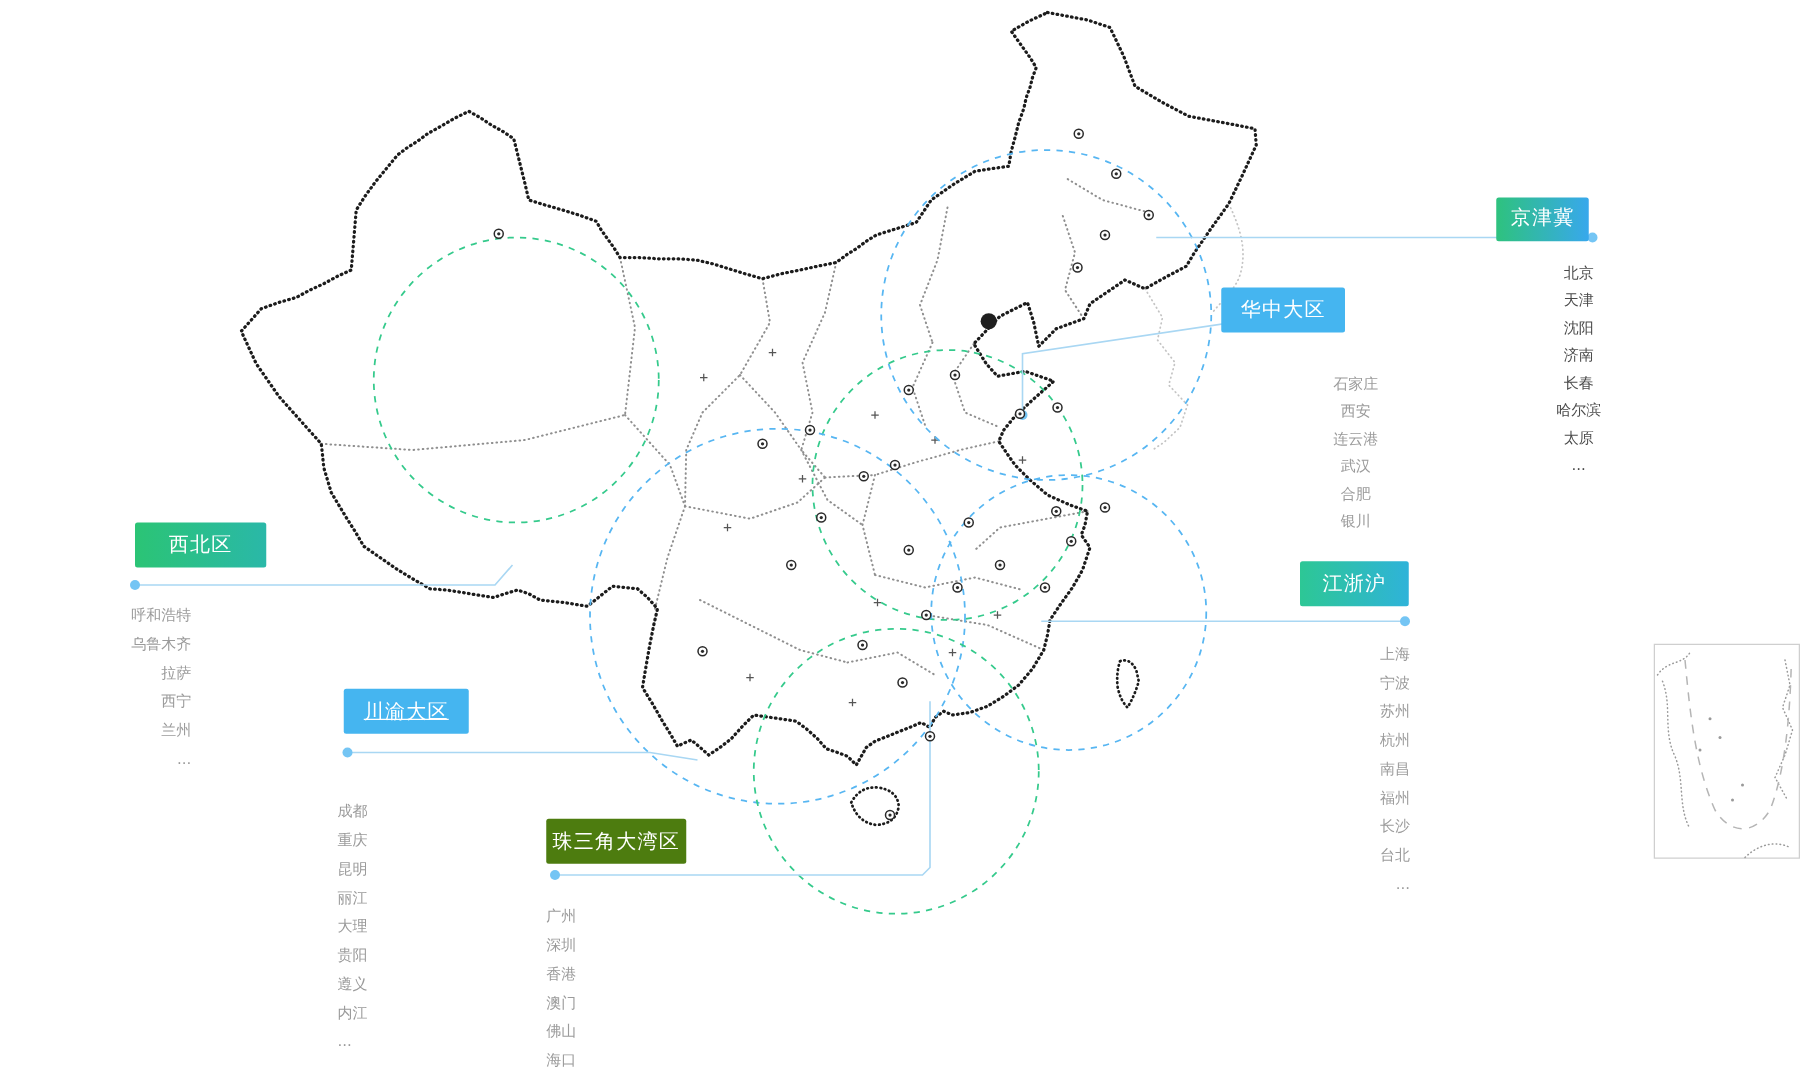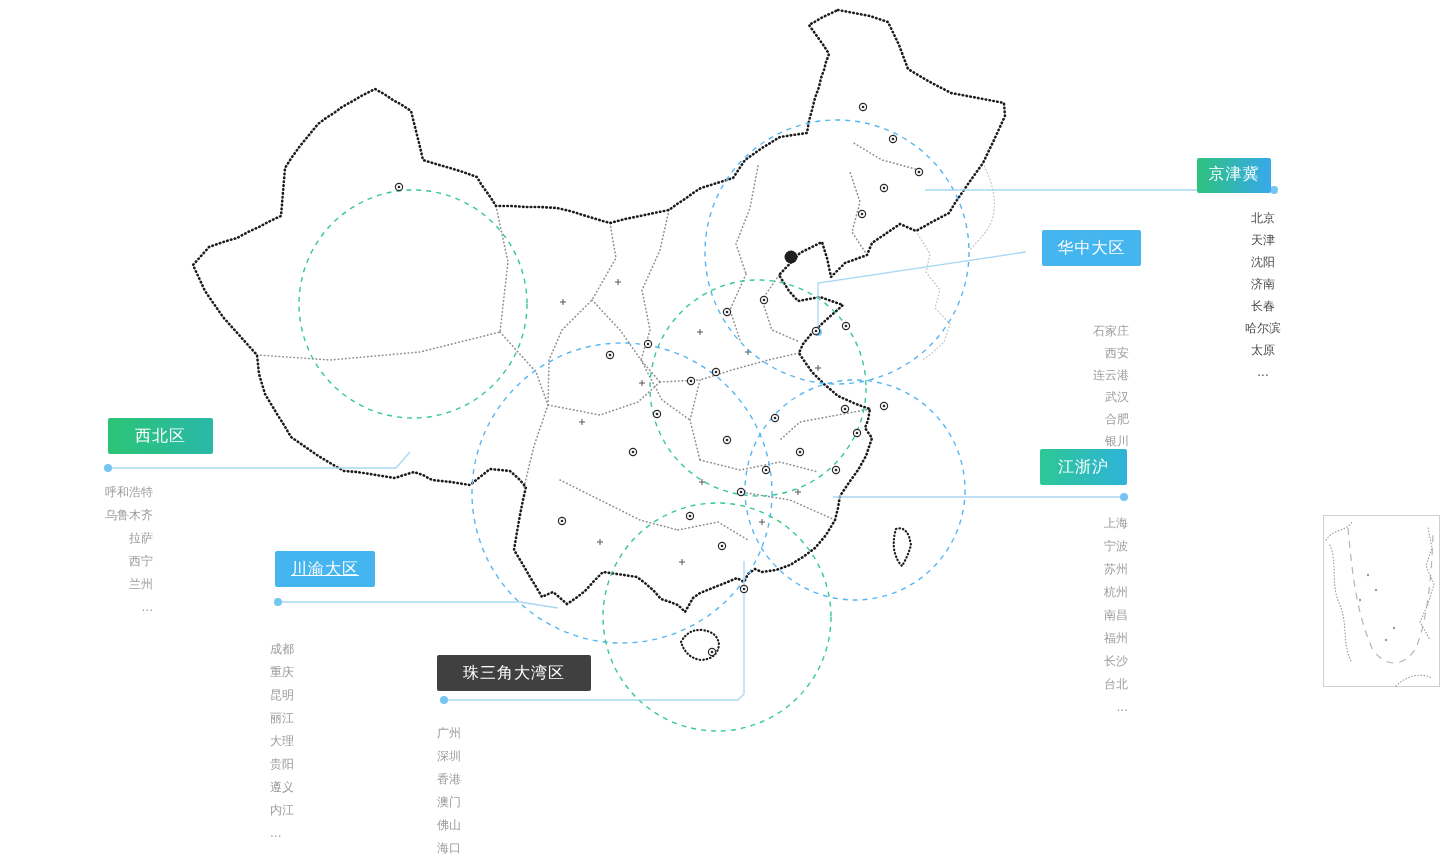--- a/index.html
+++ b/index.html
@@ -35,32 +35,32 @@
   .inset-dash { fill: none; stroke: #b5b5b5; stroke-width: 1.2; stroke-dasharray: 7 6; }
   .inset-isle { fill: #999; }
 
   
   .badge {
     position: absolute; height: 36px; line-height: 36px;
     text-align: center; color: #fff; font-size: 16px; letter-spacing: 1px;
     border-radius: 2px; cursor: pointer;
   }
   .badge-jingjinji  { left: 1197px; top: 158px; width: 74px;  height: 35px; line-height: 35px; background: linear-gradient(90deg, #2ec27e, #38a8ec); font-family: Liberation Mono, monospace; }
-  .badge-huazhong   { left: 1042px; top: 230px; width: 99px;  background: #45b5f0; }
+  .badge-huazhong   { left: 977px; top: 230px; width: 99px;  background: #45b5f0; }
   .badge-xibei      { left: 108px;  top: 418px; width: 105px;  background: linear-gradient(90deg, #2bc475, #2ab8a8); }
   .badge-jiangzhehu { left: 1040px; top: 449px; width: 87px;  background: linear-gradient(90deg, #2dc795, #2fb3d9); }
   .badge-chuanyu    { left: 275px;  top: 551px; width: 100px; background: #45b5f0; text-decoration: underline; }
-  .badge-zhusanjiao { left: 437px;  top: 655px; width: 154px; background: #404040; text-align: center; }
+  .badge-zhusanjiao { left: 437px;  top: 655px; width: 112px; background: #4d7c0f; text-align: center; }
 
   
   .citylist { position: absolute; font-size: 12px; color: #9b9b9b; }
   .citylist .city { line-height: 23px; }
   .list-jingjinji  { left: 1203px; top: 207px; width: 120px; text-align: center; color: #4a4a4a; }
   .list-jingjinji .city { line-height: 22px; }
-  .list-huazhong   { left: 1040px; top: 296px; width: 89px; text-align: right; margin-top: 24px; }
+  .list-huazhong   { left: 1040px; top: 296px; width: 89px; text-align: center; }
   .list-huazhong .city { line-height: 22px; }
   .list-xibei      { left: 105px;  top: 481px; text-align: right; }
   .list-jiangzhehu { left: 1040px; top: 512px; width: 88px; text-align: right; }
   .list-chuanyu    { left: 270px;  top: 638px; text-align: left; }
   .list-zhusanjiao { left: 437px;  top: 722px; text-align: left; }
 </style>
 </head>
 <body>
 
 <div class="stage">

